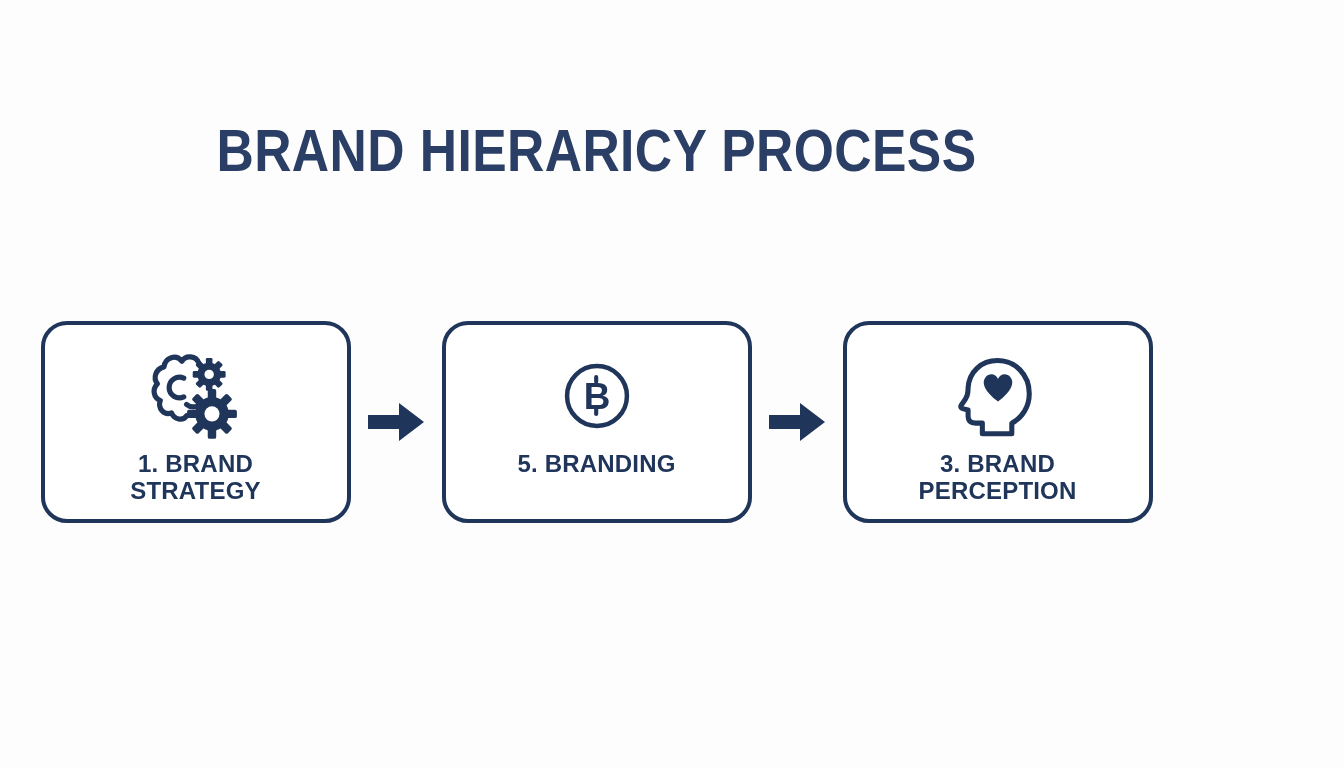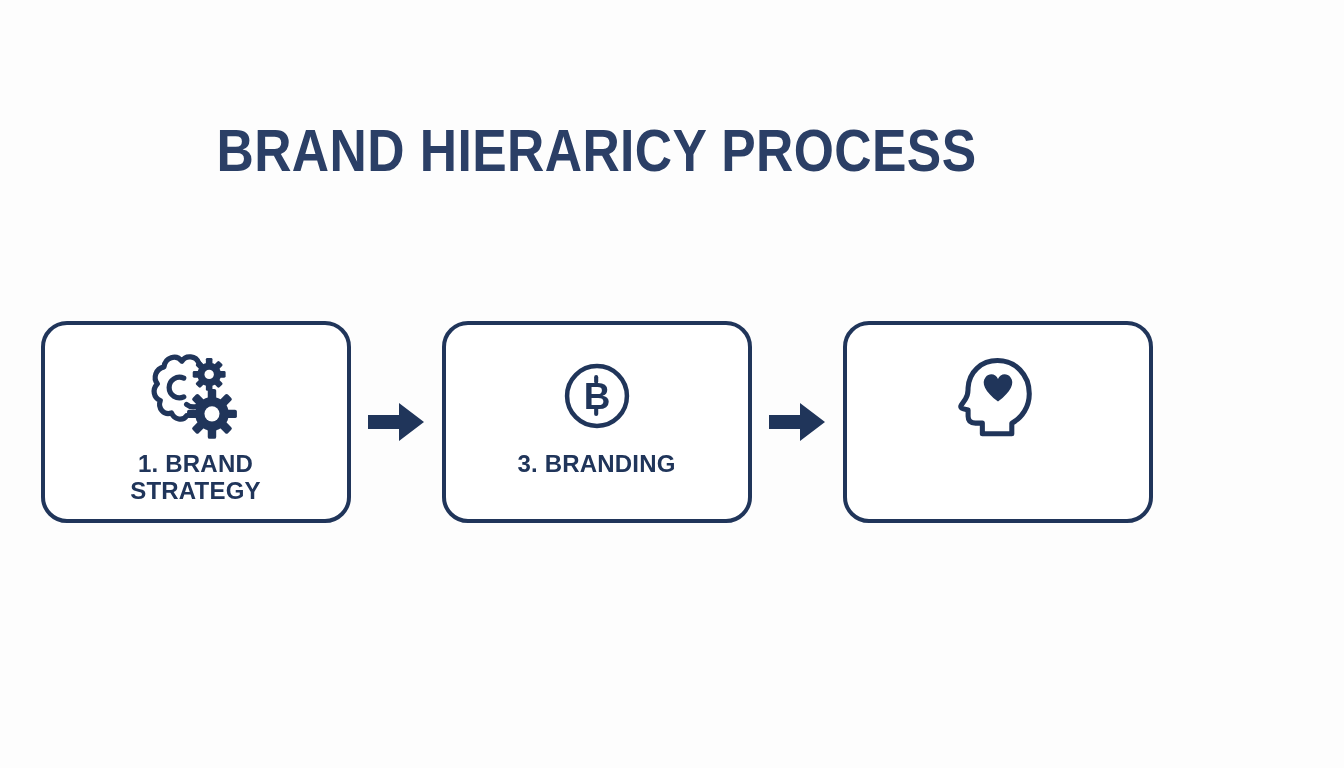--- a/index.html
+++ b/index.html
@@ -129,36 +129,37 @@
 
     <div class="step-box">
       <div class="icon-wrap">
         <svg width="82" height="82" viewBox="0 0 100 100" aria-hidden="true">
           <circle cx="50" cy="50" r="36.5" fill="none" stroke="currentColor" stroke-width="5.5"></circle>
           <text x="50" y="65.5" text-anchor="middle" font-family="Liberation Sans, sans-serif" font-size="45" font-weight="bold" fill="currentColor">B</text>
           <line x1="49" y1="27" x2="49" y2="32.5" stroke="currentColor" stroke-width="5" stroke-linecap="round"></line>
           <line x1="49" y1="66.5" x2="49" y2="72" stroke="currentColor" stroke-width="5" stroke-linecap="round"></line>
         </svg>
       </div>
-      <div class="step-label">3. BRANDING</div>
+      <div class="step-label">5. BRANDING</div>
     </div>
 
     <div class="arrow-zone">
       <svg width="56" height="44" viewBox="0 0 56 44" aria-hidden="true">
         <polygon points="0,15 31,15 31,3 56,22 31,41 31,29 0,29" fill="currentColor"></polygon>
       </svg>
     </div>
 
     <div class="step-box">
       <div class="icon-wrap">
         <svg width="92" height="92" viewBox="0 0 100 100" aria-hidden="true">
           <path d="M65,91 L65,79.5 C76.5,73.5 84,61.5 84,47.5 C84,26.5 68.5,11.5 49.5,11.5
                    C31.5,11.5 18.5,24 17.5,41 C17.2,45.5 18,48.5 14.5,53.5 L10,60
                    C9,61.7 9.6,63.2 11.6,63.7 L17.5,65.2 L17.5,72
                    C17.5,77 20.5,79.5 25.5,79.5 L33,79.5 L33,91 Z" fill="none" stroke="currentColor" stroke-width="5.5" stroke-linecap="round" stroke-linejoin="round"></path>
           <path d="M50,56 C35.5,45 31.5,35.5 36.5,29.5 C40.5,24.7 47.8,25.8 50,31.5
                    C52.2,25.8 59.5,24.7 63.5,29.5 C68.5,35.5 64.5,45 50,56 Z" fill="currentColor"></path>
         </svg>
       </div>
+      <div class="step-label">3. BRAND PERCEPTION</div>
     </div>
 
   </div>
 </div>
 
 </body></html>

